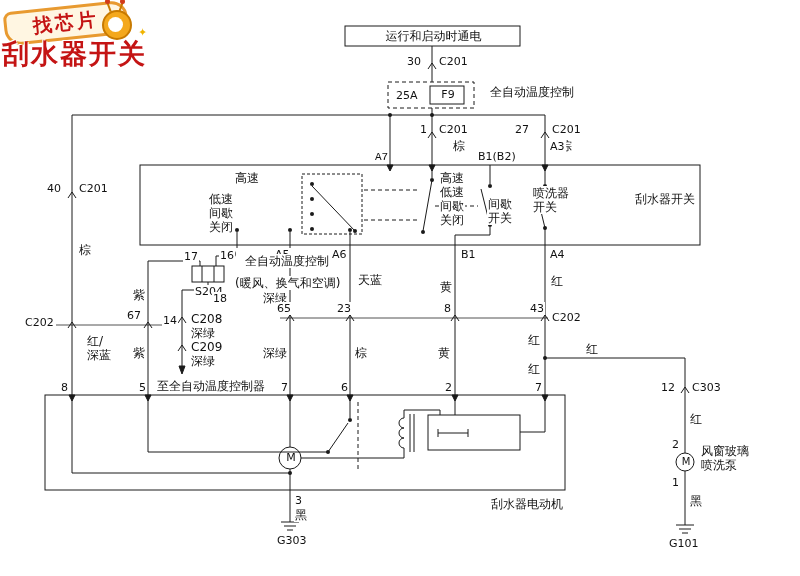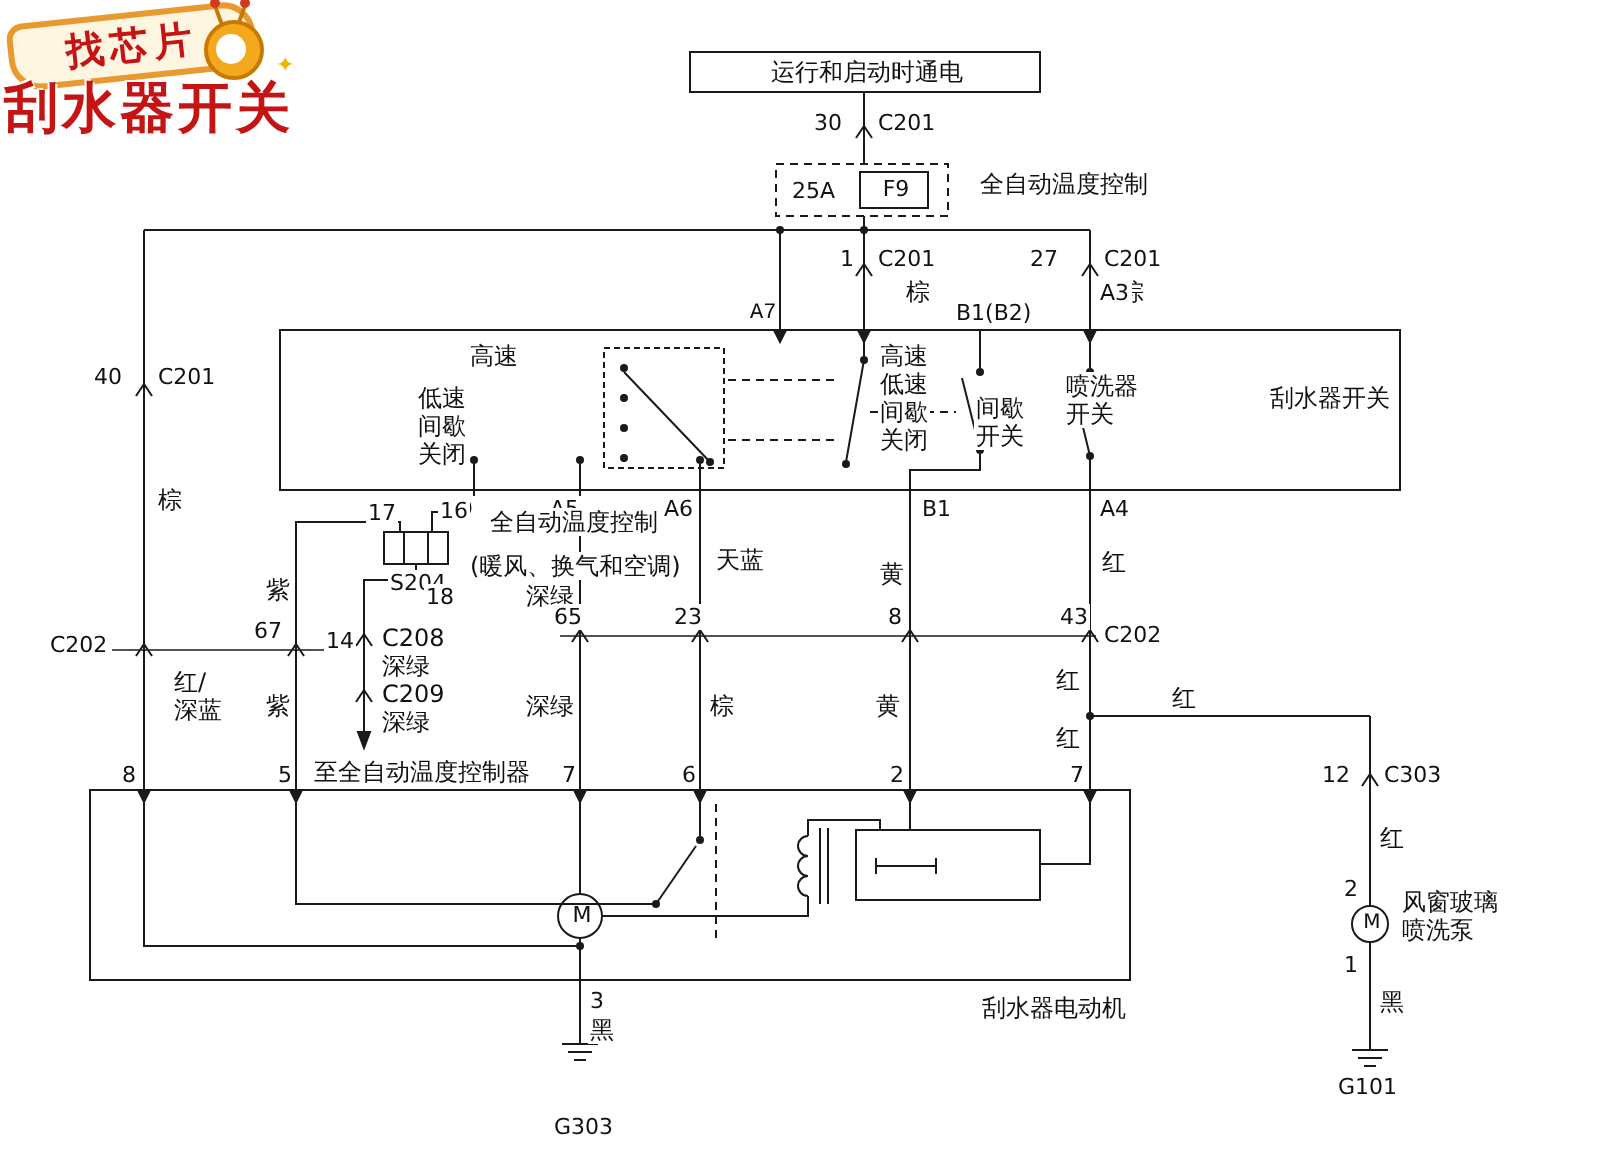--- a/index.html
+++ b/index.html
@@ -259,15 +259,15 @@
   <div class="lbl cjk" style="left:700px;top:444px;">风窗玻璃
 喷洗泵</div>
   <div class="lbl" style="left:671px;top:476px;">1</div>
   <div class="lbl cjk" style="left:689px;top:494px;">黑</div>
   <div class="lbl" style="left:668px;top:537px;">G101</div>
 
   <div class="lbl ctr" style="left:283px;top:451px;width:14px;background:transparent;">M</div>
   <div class="lbl cjk" style="left:490px;top:497px;">刮水器电动机</div>
   <div class="lbl" style="left:294px;top:494px;">3</div>
   <div class="lbl cjk" style="left:294px;top:508px;">黑</div>
-  <div class="lbl" style="left:276px;top:557px;text-align:right;">G303</div>
+  <div class="lbl" style="left:276px;top:534px;text-align:right;">G303</div>
 
 </div>
 
 </body></html>

